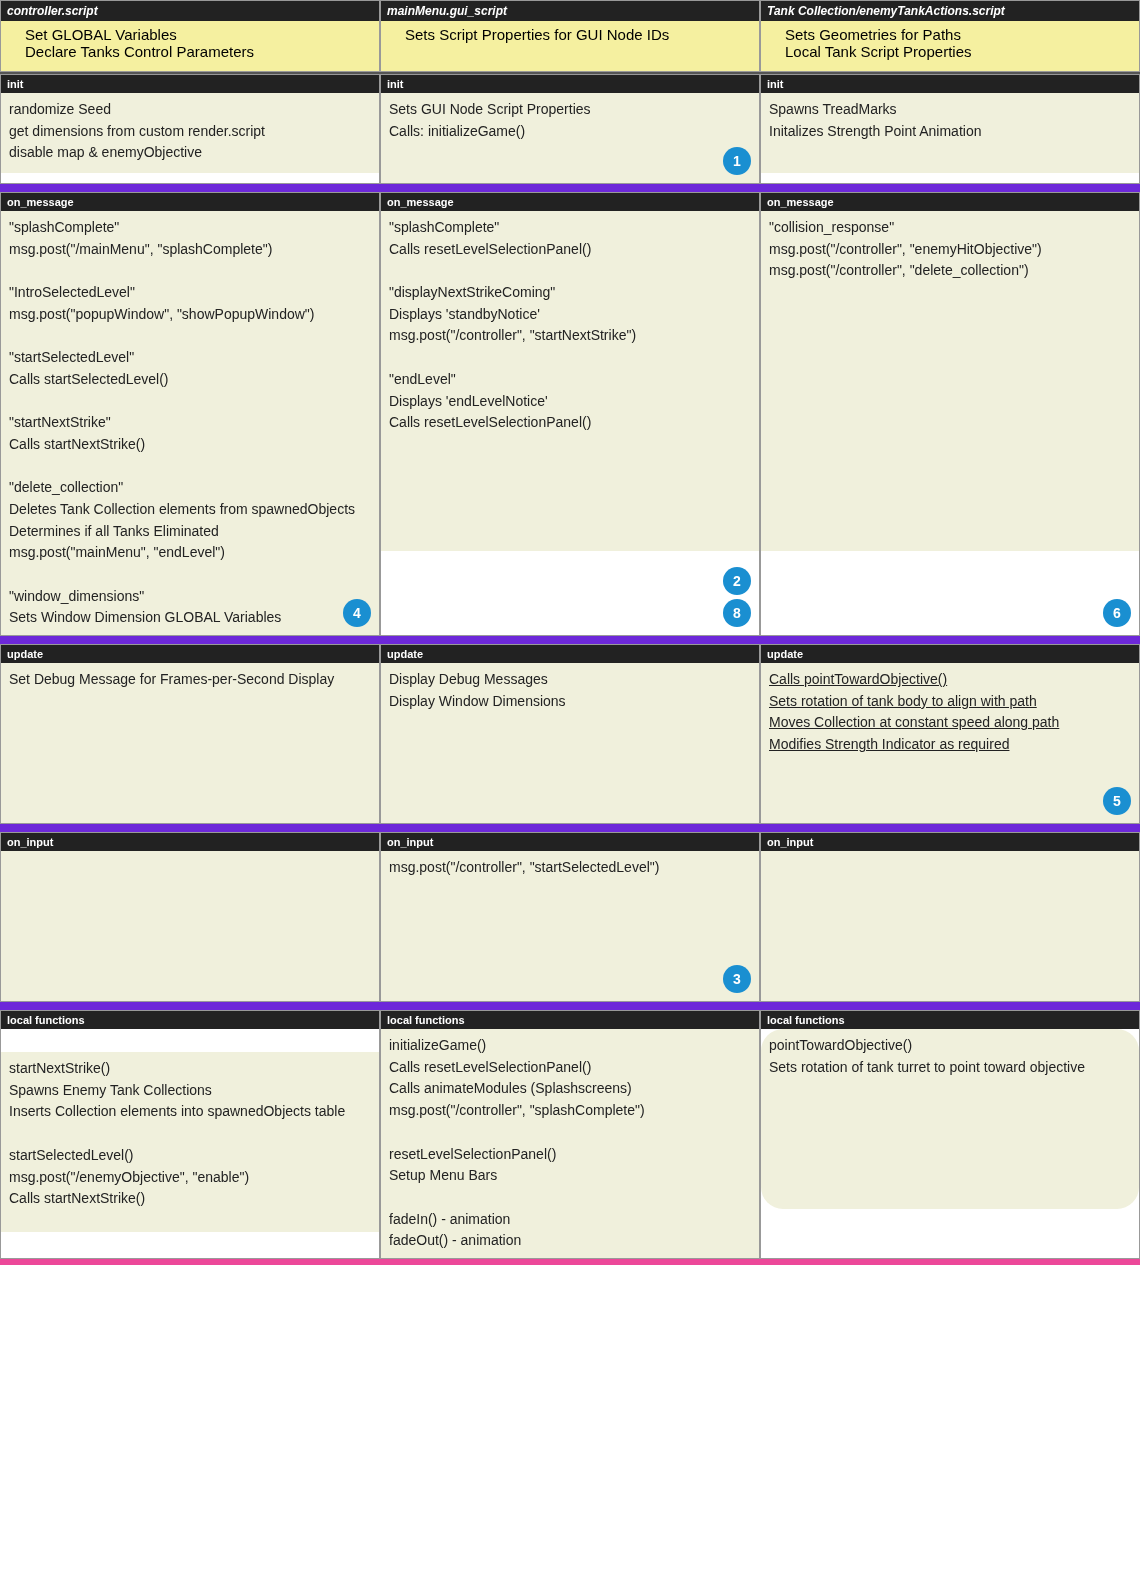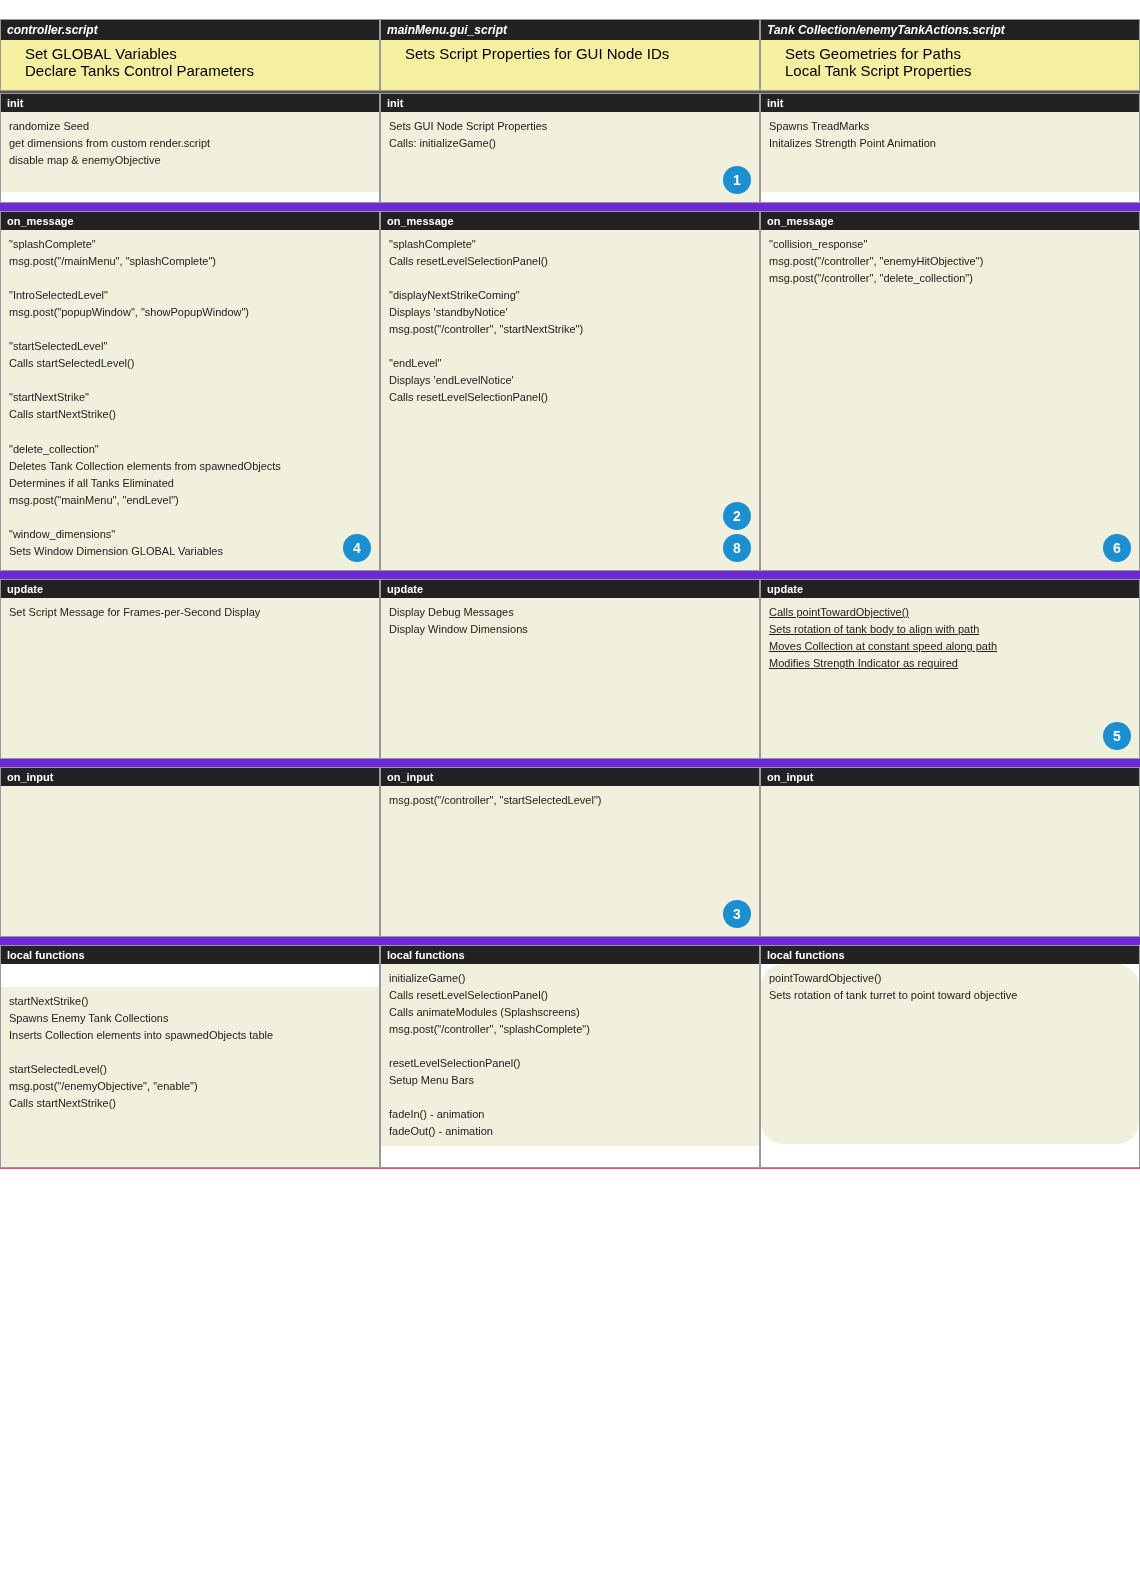--- a/index.html
+++ b/index.html
@@ -21,21 +21,20 @@
       font-weight: bold;
       font-size: 14px;
       display: flex;
       align-items: center;
       justify-content: center;
     }
     .top-header-row {
       display: grid;
       grid-template-columns: 1fr 1fr 1fr;
       border-bottom: 2px solid #555;
-      margin-top: 19px;
     }
     .top-header-cell {
       border: 1px solid #999;
     }
     .top-header-cell .file-title {
       background: #222;
       color: #fff;
       font-weight: bold;
       padding: 3px 6px;
       font-size: 12px;
@@ -59,21 +58,21 @@
     .section-cell .sec-header {
       background: #222;
       color: #fff;
       font-weight: bold;
       padding: 3px 6px;
       font-size: 11px;
     }
     .section-cell .sec-body {
       background: #f0f0dc;
       padding: 6px 8px;
-      font-size: 11px;
+      font-size: 14px;
       color: #222;
       line-height: 1.55;
       min-height: 80px;
     }
     p { margin: 0; }
   </style>
 </head>
 <body>
 
 <div class="top-header-row">
@@ -176,21 +175,21 @@
       <p class="indent">msg.post("/controller", "delete_collection")</p>
     </div>
     <div class="badge">6</div>
   </div>
 </div>
 
 <div class="section-row">
   <div class="section-cell">
     <div class="sec-header">update</div>
     <div class="sec-body" style="min-height:160px;">
-      <p>Set Script Message for Frames-per-Second Display</p>
+      <p>Set Debug Message for Frames-per-Second Display</p>
     </div>
   </div>
   <div class="section-cell">
     <div class="sec-header">update</div>
     <div class="sec-body" style="min-height:160px;">
       <p>Display Debug Messages</p>
       <p>Display Window Dimensions</p>
     </div>
   </div>
   <div class="section-cell">
@@ -216,21 +215,21 @@
       <p>msg.post("/controller", "startSelectedLevel")</p>
     </div>
     <div class="badge">3</div>
   </div>
   <div class="section-cell">
     <div class="sec-header">on_input</div>
     <div class="sec-body" style="min-height:150px;"></div>
   </div>
 </div>
 
-<div class="section-row" style="border-bottom:1px solid #ec4899;">
+<div class="section-row" style="border-bottom:6px solid #ec4899;">
   <div class="section-cell">
     <div class="sec-header">local functions</div>
     <div class="sec-body" style="min-height:180px;margin-top:23px;">
       <p>startNextStrike()</p>
       <p class="indent">Spawns Enemy Tank Collections</p>
       <p class="indent">Inserts Collection elements into spawnedObjects table</p>
       <p>&nbsp;</p>
       <p>startSelectedLevel()</p>
       <p class="indent">msg.post("/enemyObjective", "enable")</p>
       <p class="indent">Calls startNextStrike()</p>

